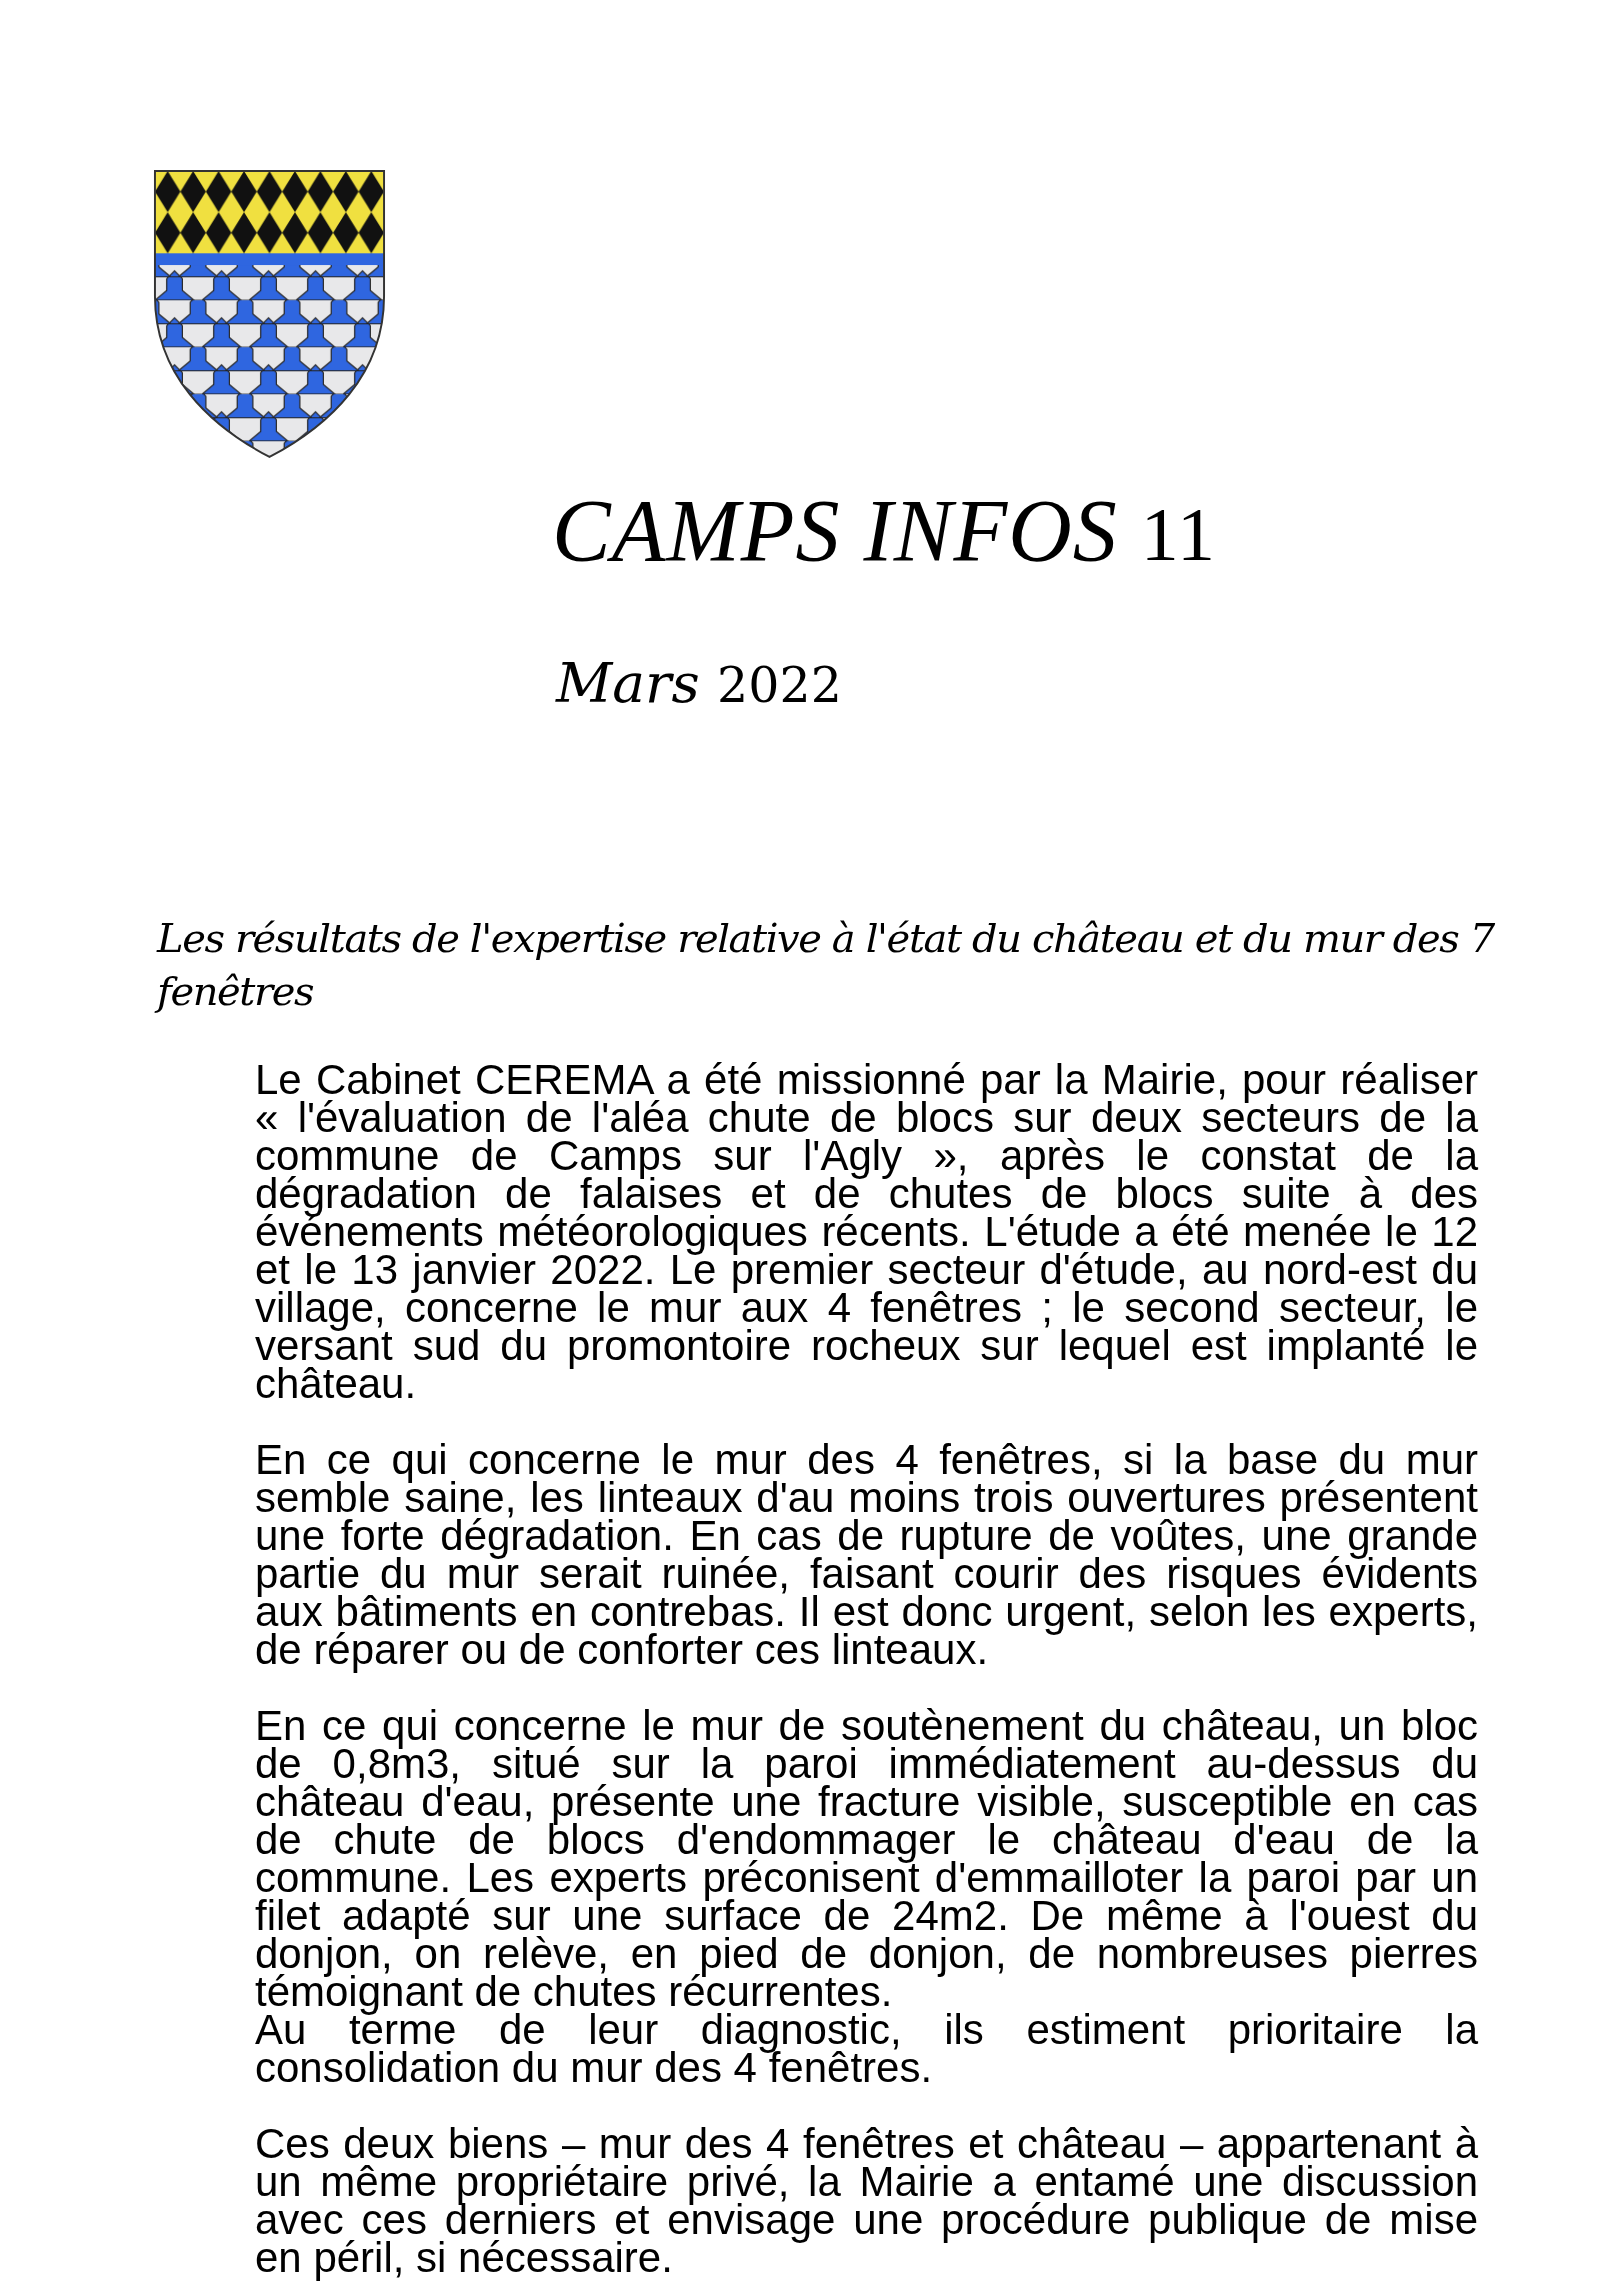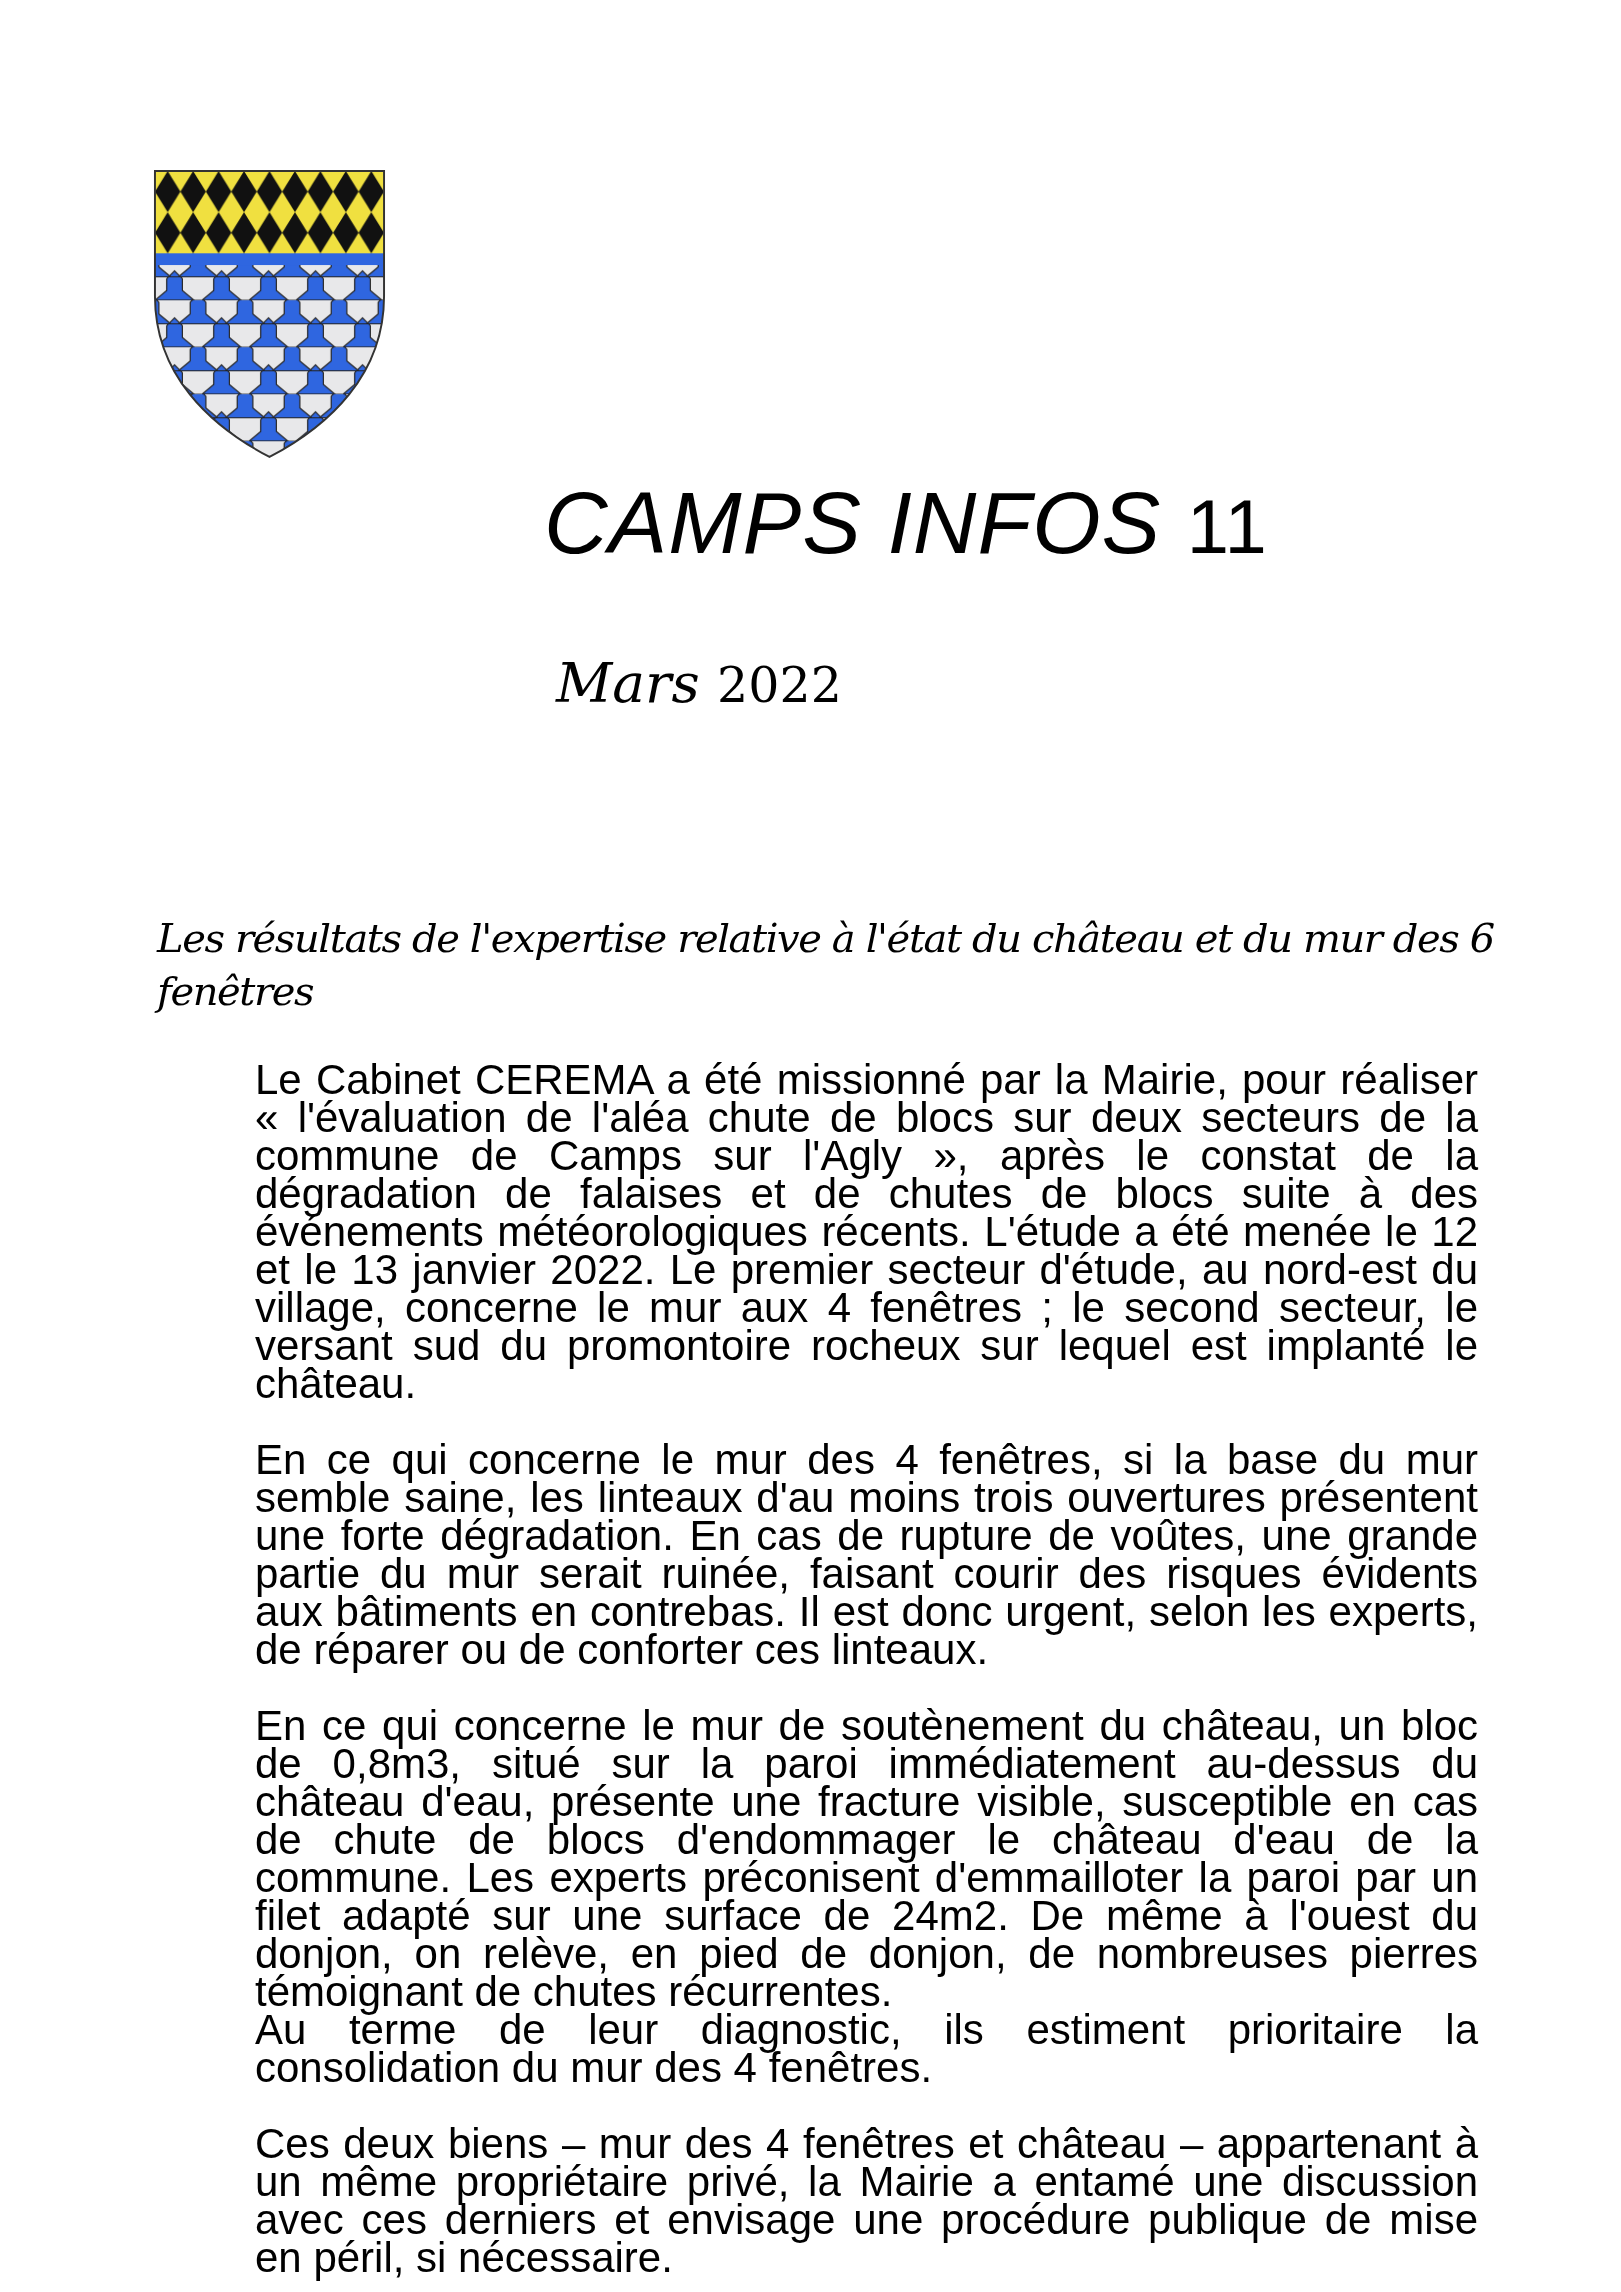--- a/index.html
+++ b/index.html
@@ -1,18 +1,18 @@
 <!DOCTYPE html>
 <html><head>
   <meta charset="utf-8">
   <style>
     html, body { margin: 0; padding: 0; background: #ffffff; }
     body { width: 1621px; height: 2293px; position: relative; overflow: hidden; color: #000; }
     .crest { position: absolute; left: 153px; top: 169px; width: 233px; height: 290px; }
-    .title { position: absolute; left: 544px; top: 469px; margin: 0; font-family: Liberation Sans, sans-serif; font-style: italic; font-weight: normal; font-size: 88px; line-height: 108px; letter-spacing: 1px; white-space: nowrap; }
+    .title { position: absolute; left: 544px; top: 469px; margin: 8px; font-family: Liberation Serif, serif; font-style: italic; font-weight: normal; font-size: 88px; line-height: 108px; letter-spacing: 1px; white-space: nowrap; }
     .title .num { font-size: 76px; font-style: normal; }
     .date { position: absolute; left: 544px; top: 637px; margin: 12px; font-family: "DejaVu Serif", serif; font-style: italic; font-weight: normal; font-size: 55px; line-height: 69px; white-space: nowrap; }
     .date .yr { font-style: normal; font-size: 49px; }
     .section-title { position: absolute; left: 157px; top: 912px; width: 1353px; margin: 0; font-family: "DejaVu Serif", serif; font-style: italic; font-weight: normal; font-size: 40px; line-height: 53px; letter-spacing: -1.4px; }
     .body { position: absolute; left: 255px; top: 1061px; width: 1223px; font-family: "Liberation Sans", sans-serif; font-size: 42px; line-height: 38px; }
     .body p { margin: 0 0 38px 0; text-align: justify; }
   </style>
 </head>
 <body>
 
@@ -39,21 +39,21 @@
     <rect x="0" y="88" width="238" height="210" fill="url(#vair)"></rect>
     <rect x="0" y="86" width="238" height="12" fill="#2f66e0"></rect>
   </g>
   <path d="M2,2 H236 V130 C236,210 180,262 119,294 C58,262 2,210 2,130 Z" fill="none" stroke="#333" stroke-width="2"></path>
 </svg>
 
 <h1 class="title"><span>CAMPS INFOS</span> <span class="num">11</span></h1>
 
 <h2 class="date"><span>Mars</span> <span class="yr">2022</span></h2>
 
-<h3 class="section-title">Les résultats de l'expertise relative à l'état du château et du mur des 6 fenêtres</h3>
+<h3 class="section-title">Les résultats de l'expertise relative à l'état du château et du mur des 7 fenêtres</h3>
 
 <div class="body">
   <p>Le Cabinet CEREMA a été missionné par la Mairie, pour réaliser « l'évaluation de l'aléa chute de blocs sur deux secteurs de la commune de Camps sur l'Agly », après le  constat de la dégradation de falaises et de chutes de blocs suite à des événements météorologiques récents. L'étude a été menée le 12 et le 13 janvier 2022. Le premier secteur d'étude, au nord-est du village, concerne le mur aux 4 fenêtres ; le second secteur, le versant sud du promontoire rocheux sur lequel est implanté le château.</p>
   <p>En ce qui concerne le mur des 4 fenêtres, si la base du mur semble saine, les linteaux d'au moins trois ouvertures présentent une forte dégradation. En cas de rupture de voûtes, une grande partie du mur serait ruinée, faisant courir des risques évidents aux bâtiments en contrebas. Il est donc urgent, selon les experts, de réparer ou de conforter ces linteaux.</p>
   <p style="margin-bottom:0">En ce qui concerne le mur de soutènement du château, un bloc de 0,8m3, situé sur la paroi immédiatement au-dessus du château d'eau, présente une fracture visible, susceptible en cas de chute de blocs d'endommager le château d'eau de la commune. Les experts préconisent d'emmailloter la paroi par un filet adapté sur une surface de 24m2. De même à l'ouest du donjon, on relève, en pied de donjon, de nombreuses pierres témoignant de chutes récurrentes.</p>
   <p>Au terme de leur diagnostic, ils estiment prioritaire la consolidation du mur des 4 fenêtres.</p>
   <p>Ces deux biens – mur des 4 fenêtres et château – appartenant à un même propriétaire privé, la Mairie a entamé une discussion avec ces derniers et envisage une procédure publique de mise en péril, si nécessaire.</p>
 </div>
 
 

